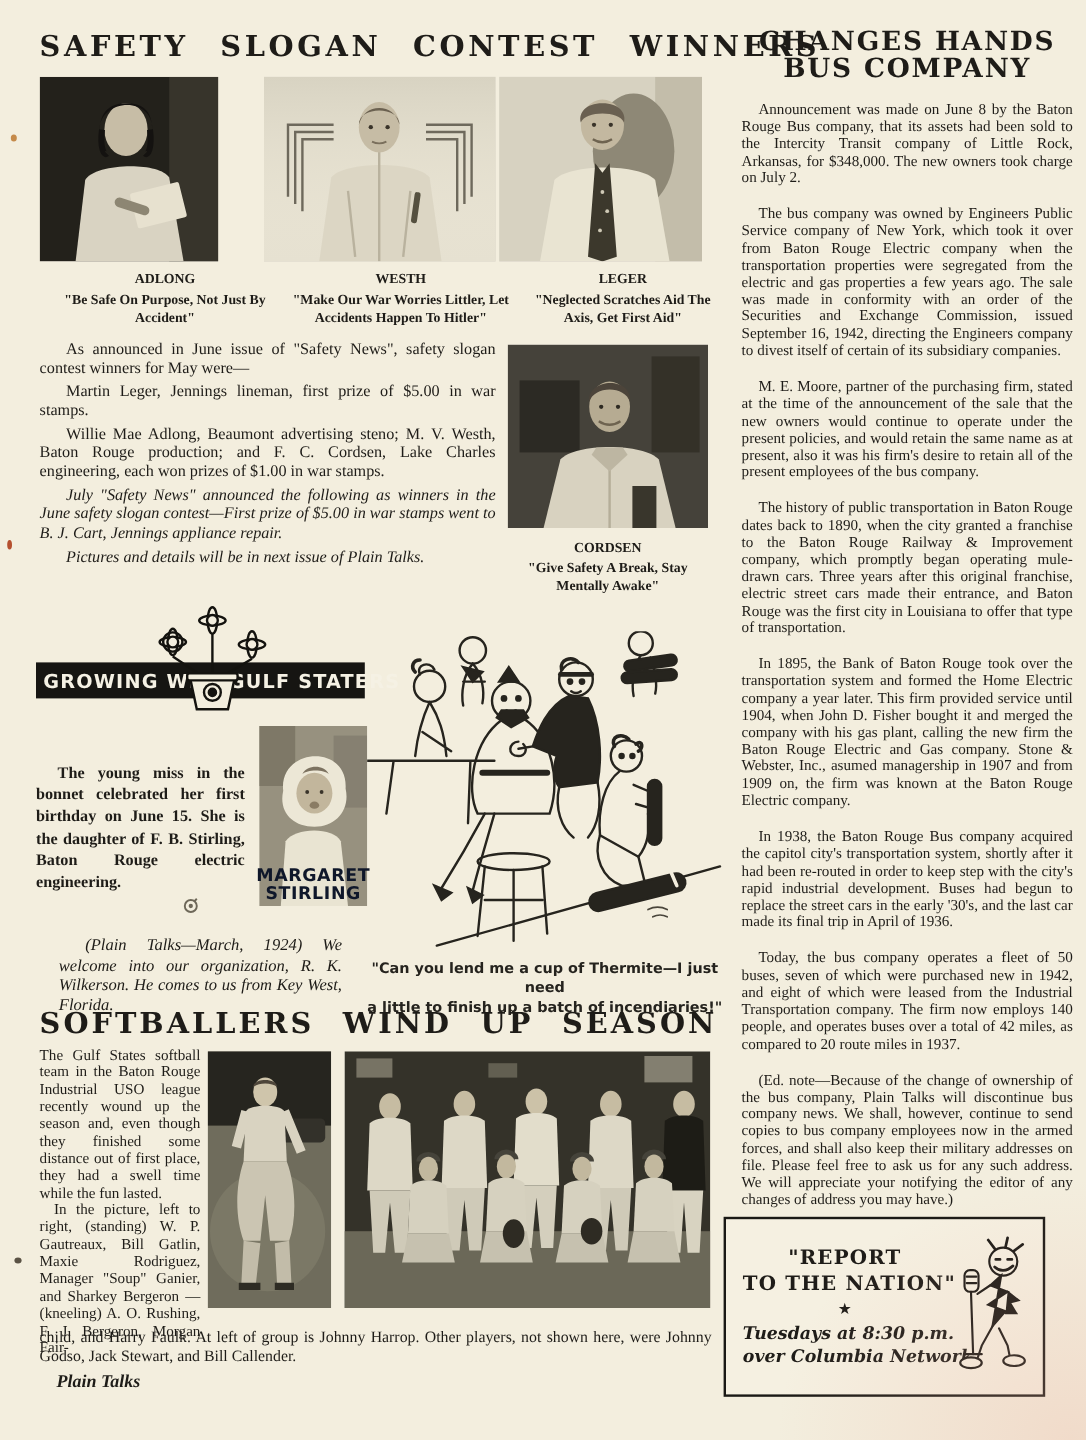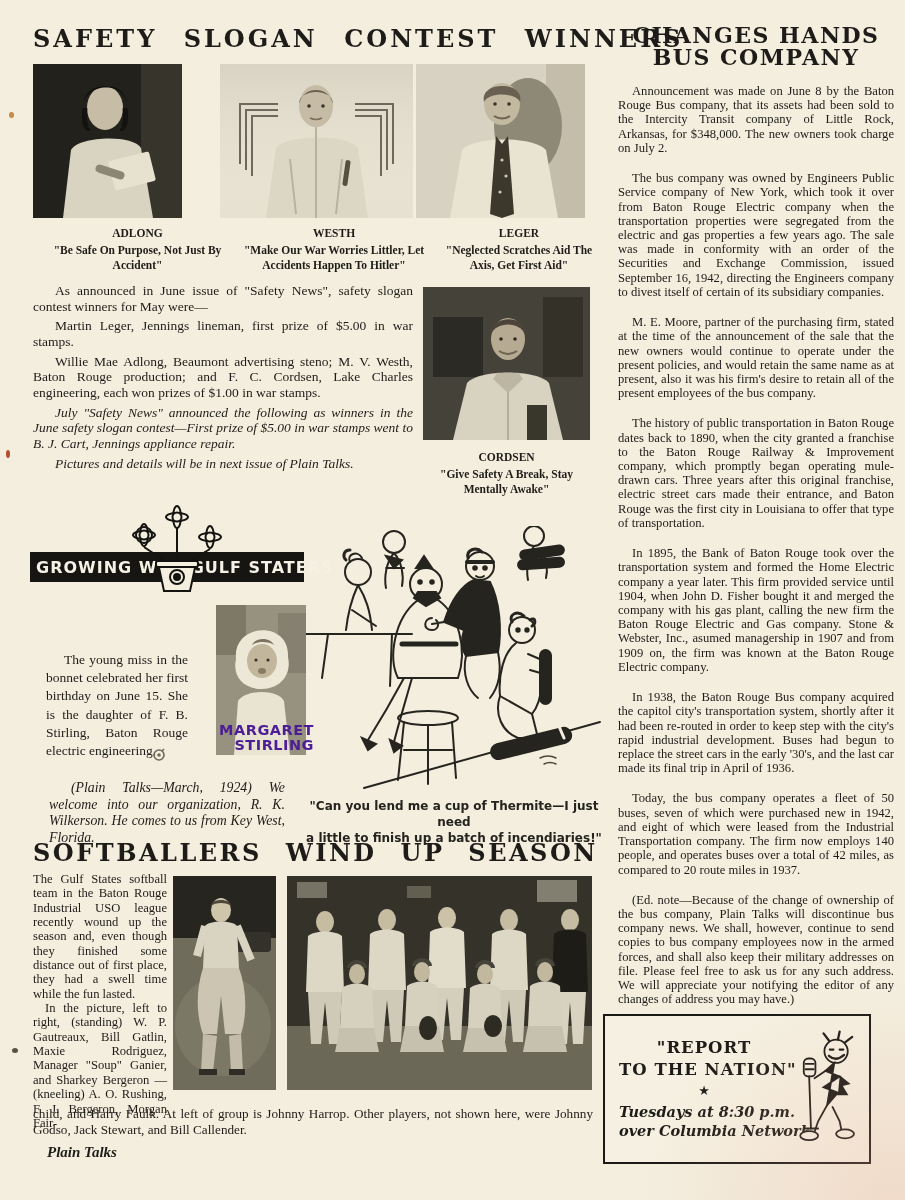--- a/index.html
+++ b/index.html
@@ -37,25 +37,25 @@
   #photo-cordsen{position:relative;width:167px;height:153px;left:0;top:4px;}
   #cordsen-block .caption{margin-top:14px;}
   
   #growing{position:absolute;left:30px;top:505px;width:276px;height:320px;}
   #growing-flowers{position:absolute;left:86px;top:0;z-index:3;}
   #growing-banner{position:absolute;left:0;top:47px;width:274px;height:30px;background:#161512;z-index:2;
     display:flex;align-items:center;justify-content:space-between;padding:0 6px;box-sizing:border-box;}
   #growing-banner span{color:#f5f1e4;font-family:"DejaVu Sans", sans-serif;font-weight:bold;font-size:16px;letter-spacing:1px;white-space:nowrap;}
   #growing-body-row{position:absolute;left:0;top:100px;width:276px;display:flex;}
   #growing-text{width:174px;font-size:13.5px;line-height:1.35;text-align:justify;margin-top:30px;}
-  #growing-text p{margin:16px;text-indent:18px;}
+  #growing-text p{margin:0;text-indent:18px;font-weight:bold;}
   #baby-block{position:relative;margin-left:12px;width:90px;}
   #photo-baby{position:relative;left:0;top:0;width:90px;height:150px;}
-  #baby-caption{position:absolute;left:-8px;top:118px;width:106px;text-align:right;z-index:4;
-    font-family:"DejaVu Sans", sans-serif;font-weight:bold;font-size:14.5px;line-height:1.05;letter-spacing:.5px;color:#4c1d95;}
+  #baby-caption{position:absolute;left:-8px;top:118px;width:106px;text-align:center;z-index:4;
+    font-family:"DejaVu Sans", sans-serif;font-weight:bold;font-size:14.5px;line-height:1.05;letter-spacing:.5px;color:#0f172a;}
   #ornament{position:absolute;left:152px;top:748px;}
   #welcome-para{position:absolute;left:33px;top:764px;width:268px;font-style:italic;font-size:13.8px;line-height:1.2;text-align:justify;}
   #welcome-para p{margin:16px;text-indent:22px;}
   
   #cartoon{position:absolute;left:306px;top:526px;width:296px;}
   #cartoon-caption{margin-top:4px;text-align:center;font-family:"DejaVu Sans", sans-serif;font-weight:bold;font-size:12px;line-height:1.35;color:#25231e;}
   
   #softball-row{position:absolute;left:33px;top:872px;width:560px;display:flex;}
   #softball-text{width:134px;font-size:12.6px;line-height:1.14;text-align:justify;}
   #softball-text p{margin:0;}

